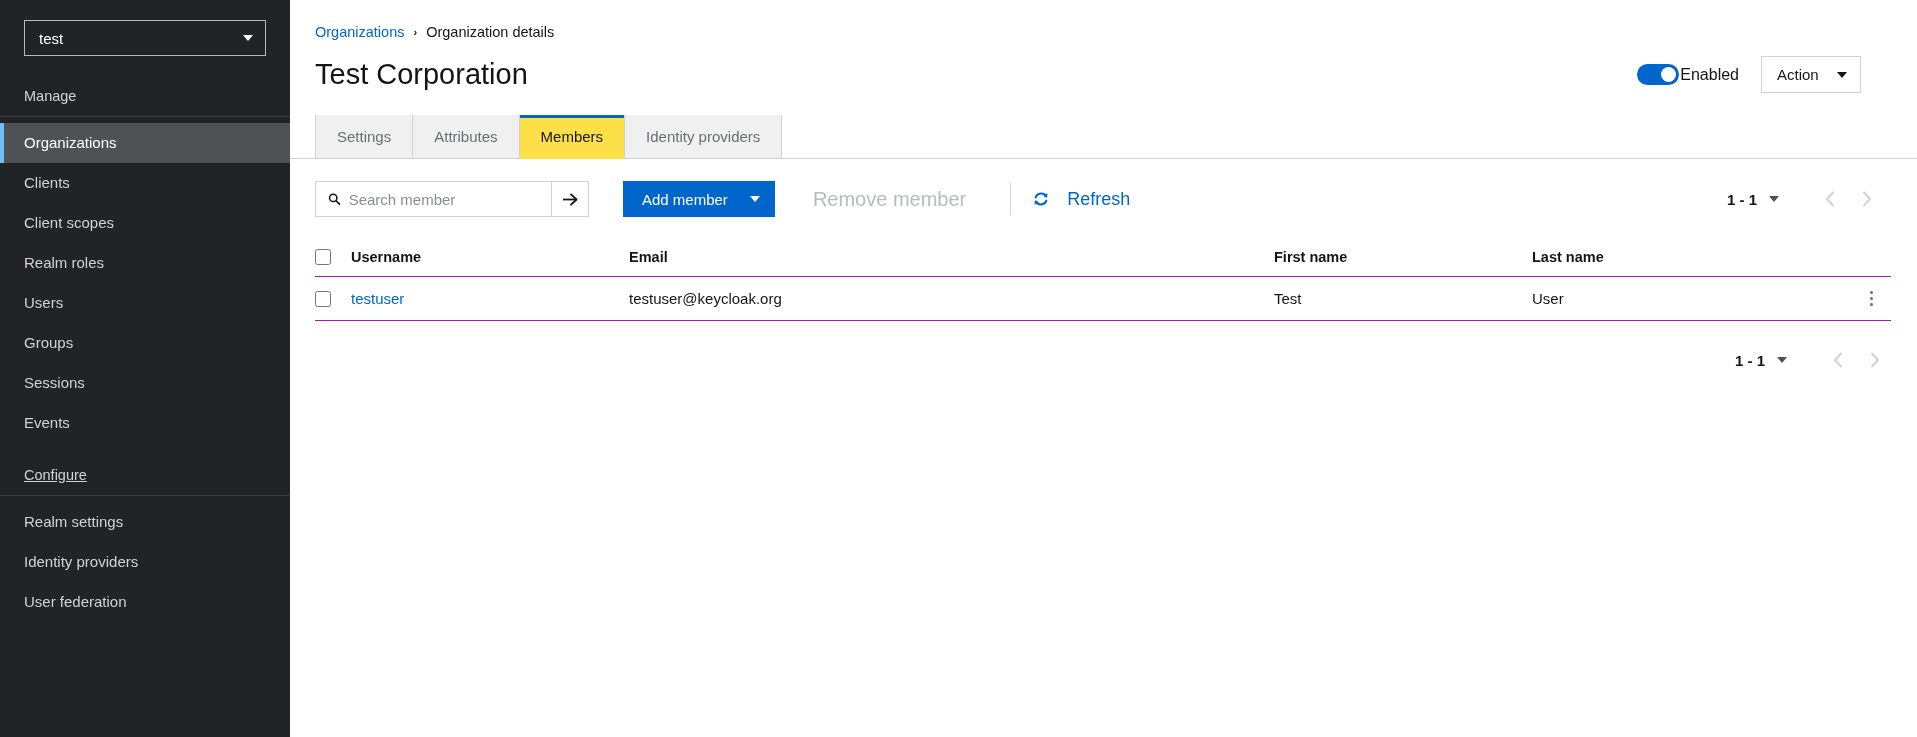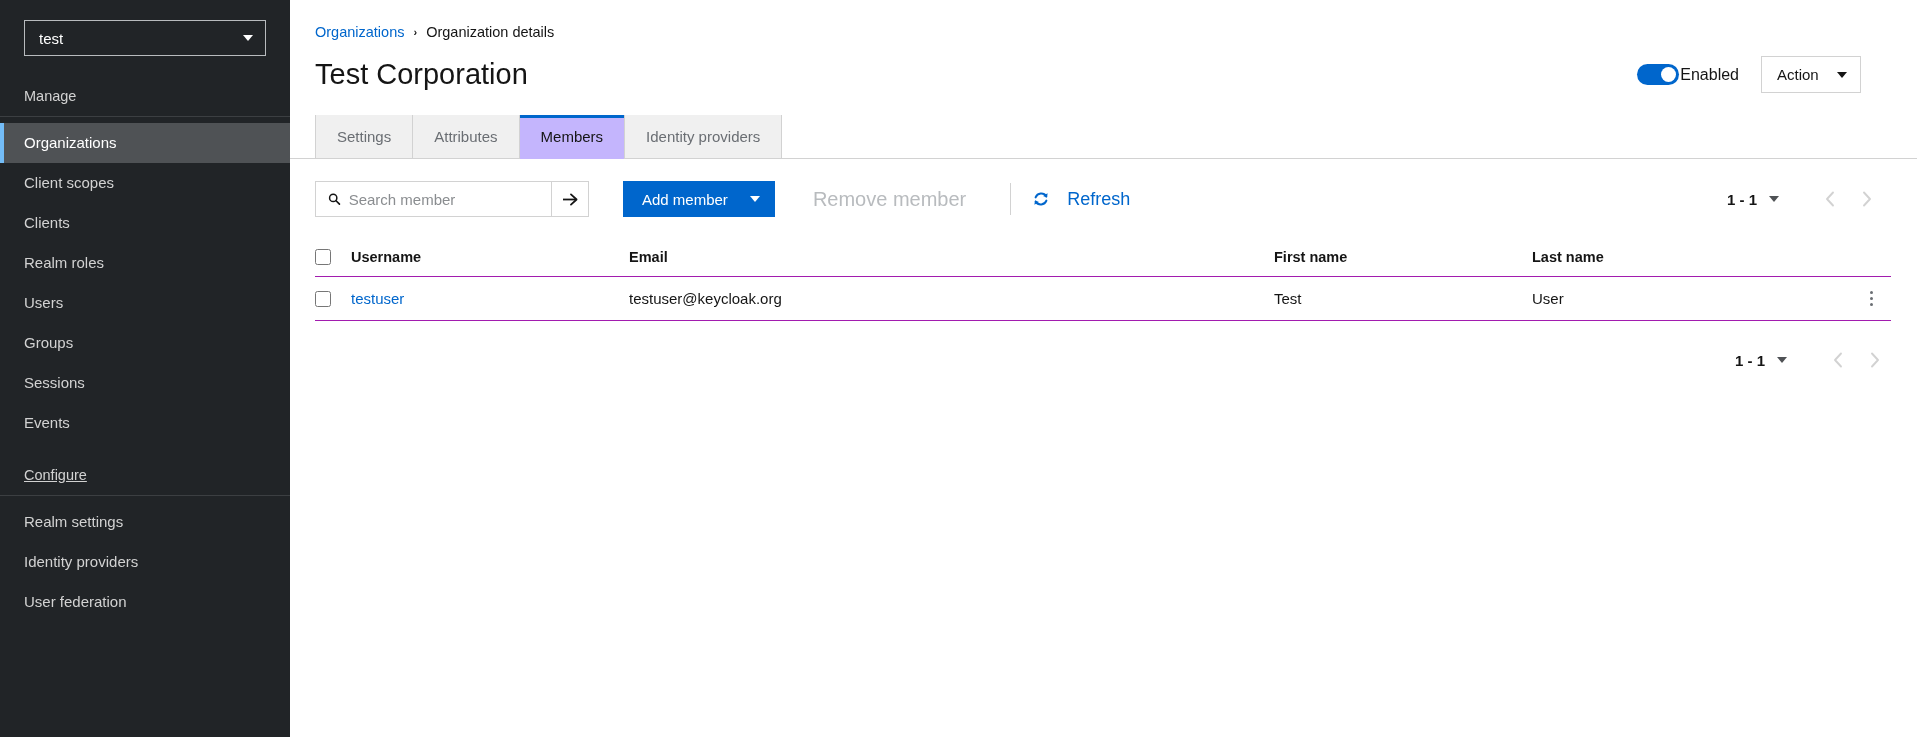--- a/index.html
+++ b/index.html
@@ -186,21 +186,21 @@
     padding: 11px 21px 10px 21px;
     font-size: 15px;
     color: #6a6e73;
     background: #f0f0f0;
     border-right: 1px solid #d2d2d2;
     cursor: pointer;
     line-height: 22px;
   }
   .tab:first-child { border-left: 1px solid #d2d2d2; }
   .tab.active {
-    background: #c4b5fd;
+    background: #fde047;
     color: #151515;
     font-weight: 400;
     margin-bottom: -1px;
     padding-bottom: 11px;
   }
   .tab.active::before {
     content: "";
     position: absolute;
     left: 0; right: 0; top: 0;
     height: 3px;
@@ -407,24 +407,24 @@
         <span class="caret-down"></span>
       </div>
     </div>
 
     <div class="nav-section">
       <div class="nav-heading">Manage</div>
       <div class="nav-item active">
         <span>Organizations</span>
       </div>
       <div class="nav-item">
+        <span>Clients</span>
+      </div>
+      <div class="nav-item">
         <span>Client scopes</span>
-      </div>
-      <div class="nav-item">
-        <span>Clients</span>
       </div>
       <div class="nav-item">
         <span>Realm roles</span>
       </div>
       <div class="nav-item">
         <span>Users</span>
       </div>
       <div class="nav-item">
         <span>Groups</span>
       </div>

